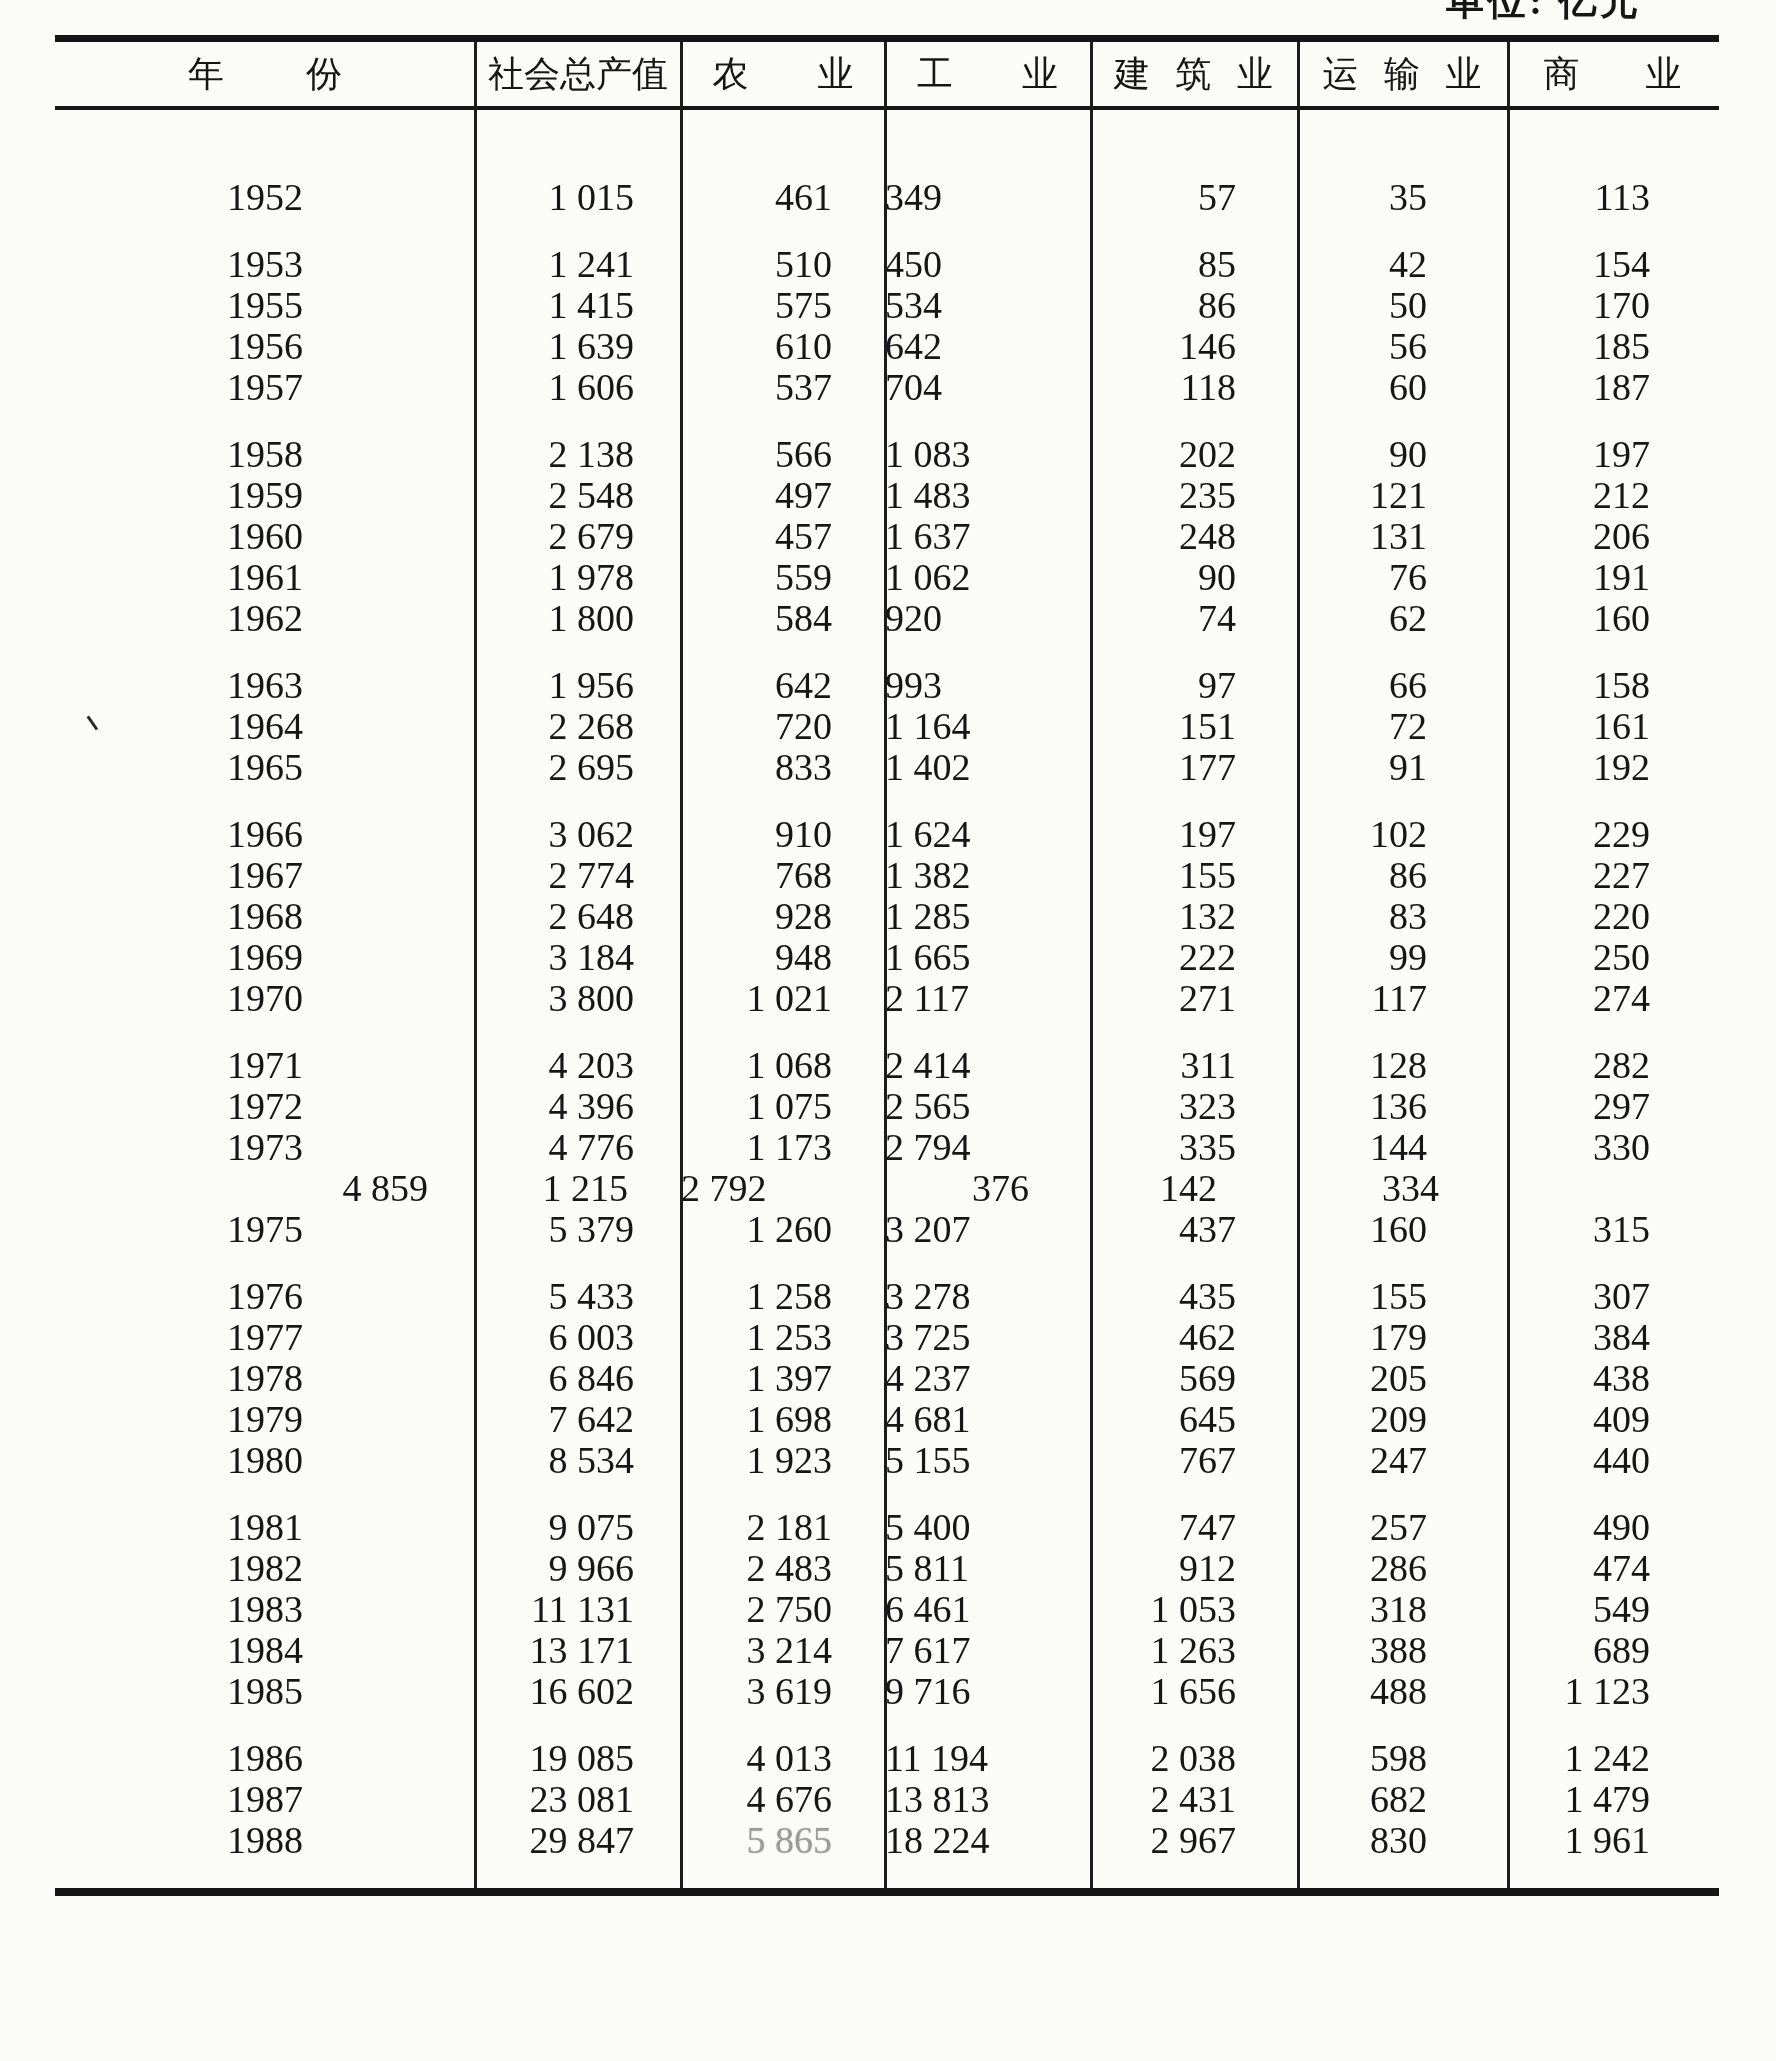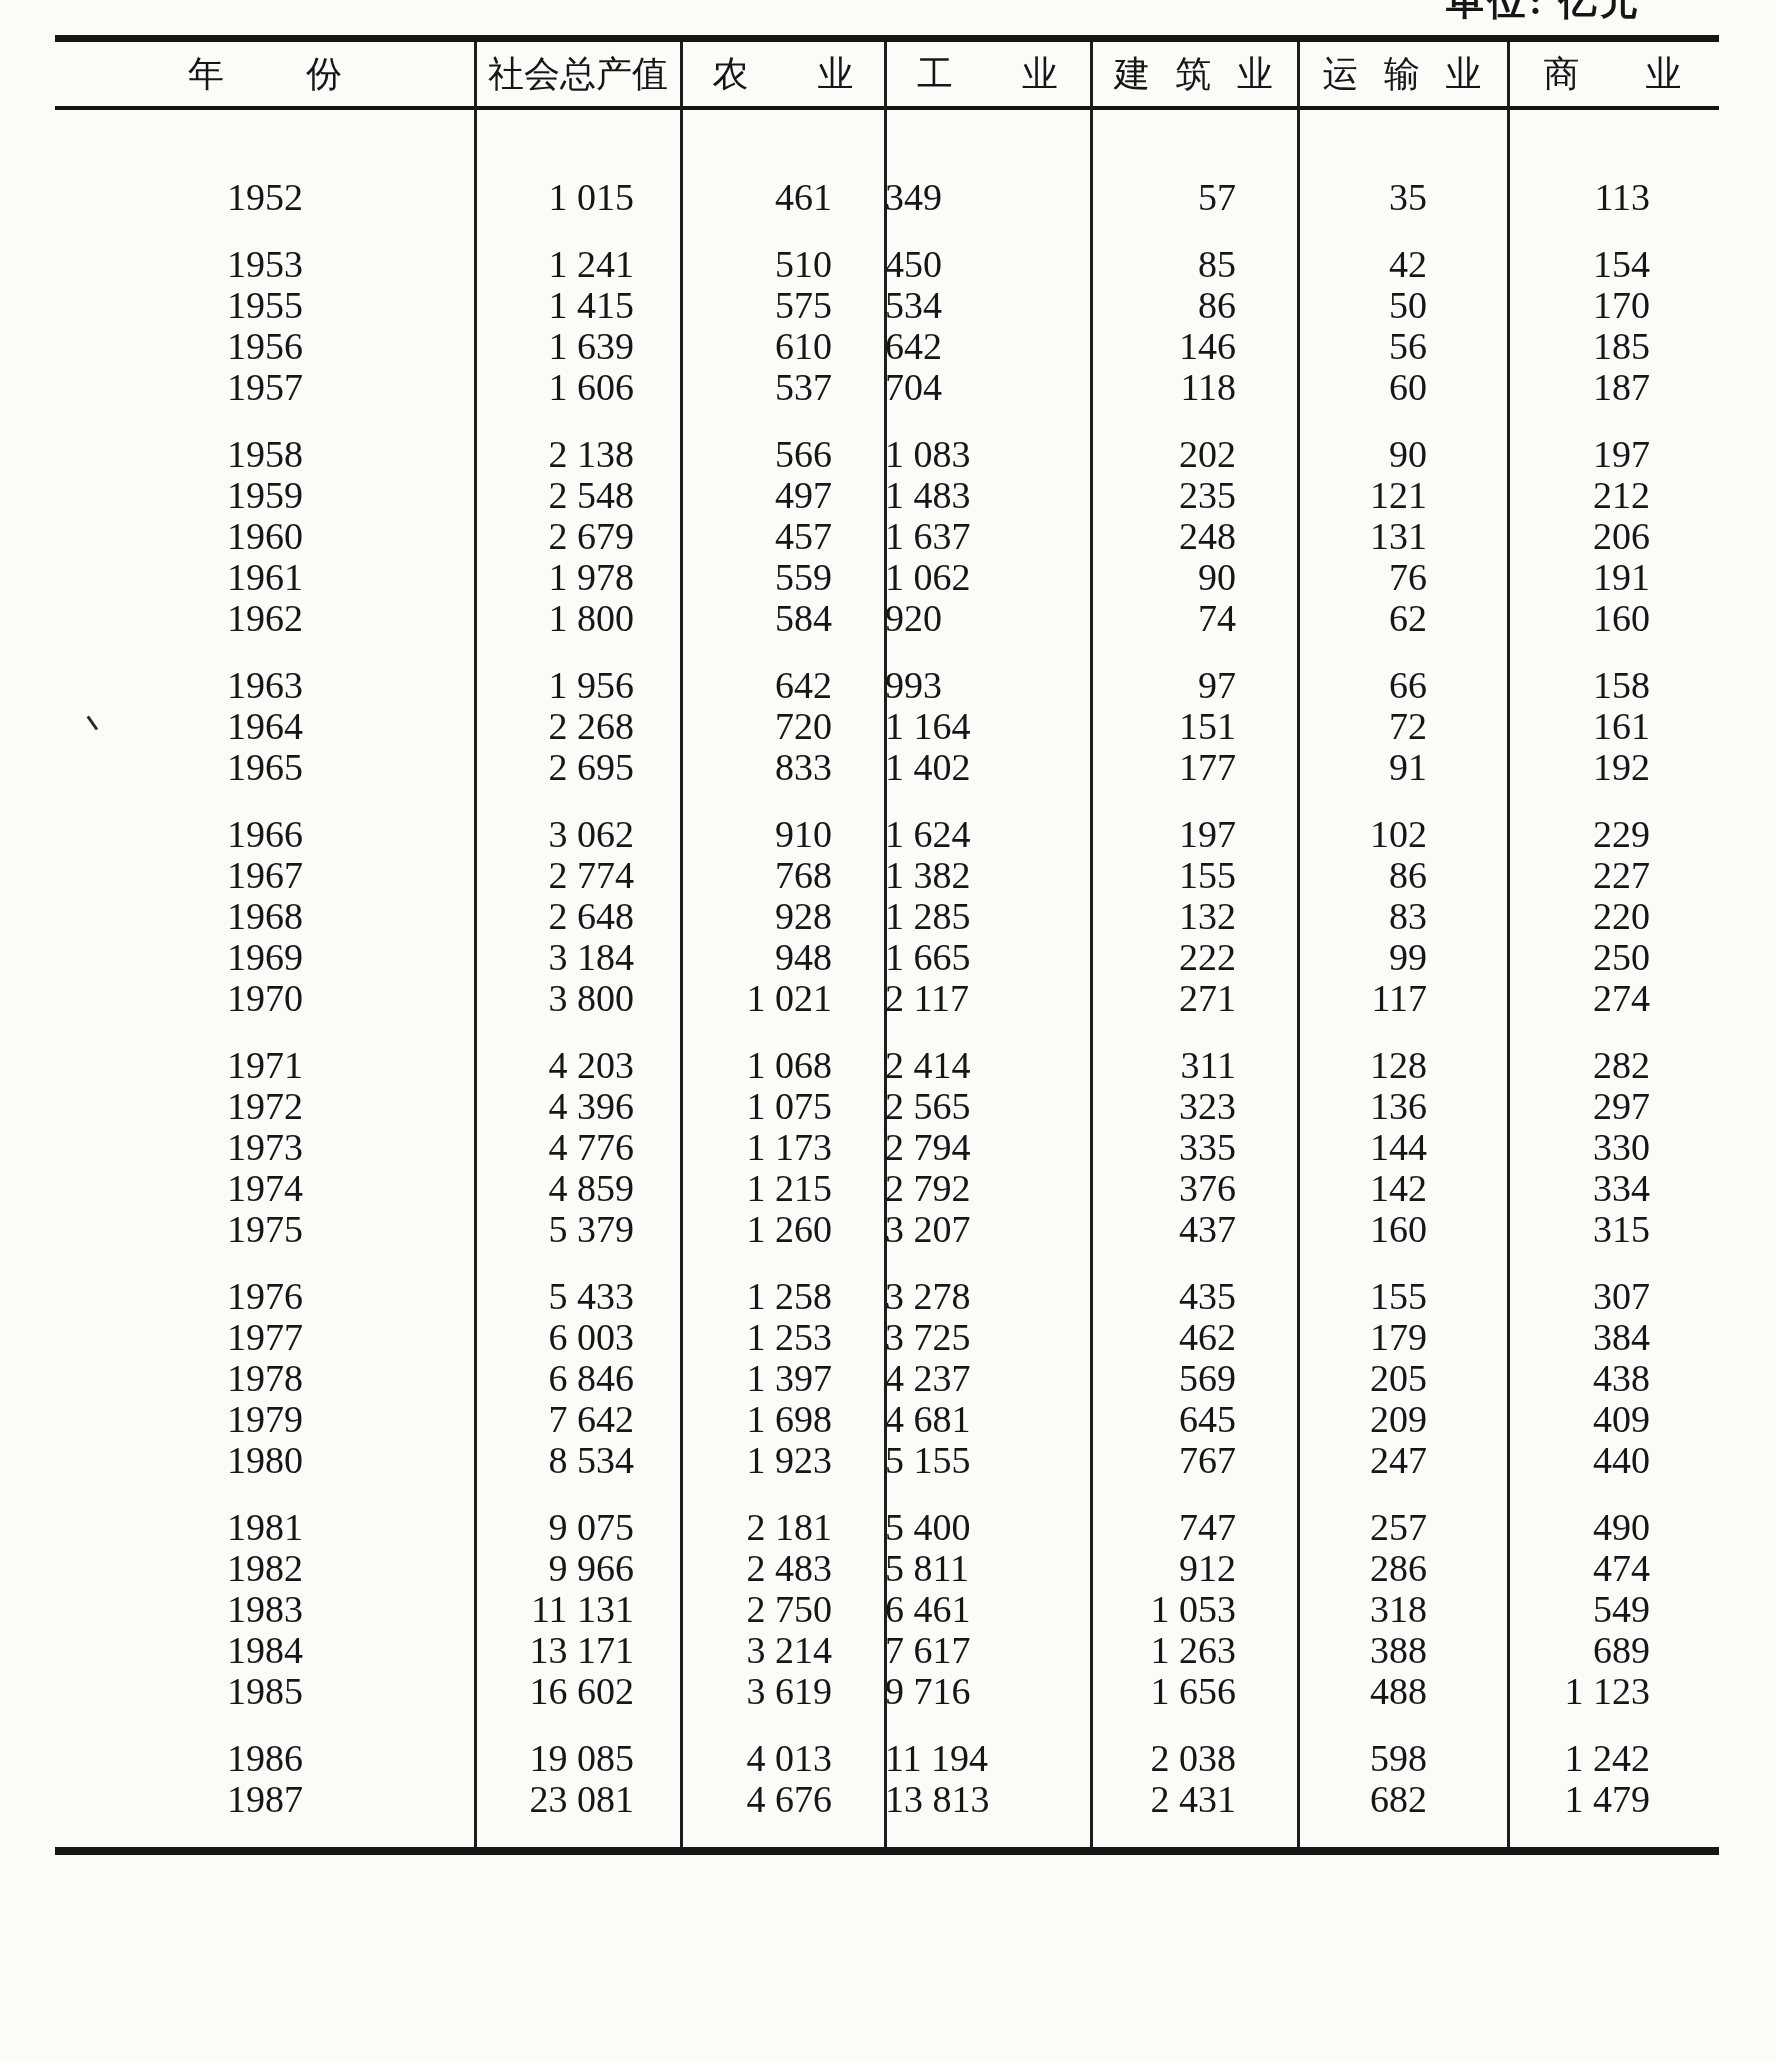--- a/index.html
+++ b/index.html
@@ -298,21 +298,20 @@
         <div class="grid-row row">
           <div class="cell c0">1973</div>
           <div class="cell c1">4 776</div>
           <div class="cell c2">1 173</div>
           <div class="cell c3">2 794</div>
           <div class="cell c4">335</div>
           <div class="cell c5">144</div>
           <div class="cell c6">330</div>
         </div>
         <div class="grid-row row">
-          <div class="cell c0">1974</div>
           <div class="cell c1">4 859</div>
           <div class="cell c2">1 215</div>
           <div class="cell c3">2 792</div>
           <div class="cell c4">376</div>
           <div class="cell c5">142</div>
           <div class="cell c6">334</div>
         </div>
         <div class="grid-row row">
           <div class="cell c0">1975</div>
           <div class="cell c1">5 379</div>
@@ -423,19 +422,28 @@
         </div>
         <div class="grid-row row">
           <div class="cell c0">1987</div>
           <div class="cell c1">23 081</div>
           <div class="cell c2">4 676</div>
           <div class="cell c3">13 813</div>
           <div class="cell c4">2 431</div>
           <div class="cell c5">682</div>
           <div class="cell c6">1 479</div>
         </div>
+        <div class="grid-row row">
+          <div class="cell c0">1988</div>
+          <div class="cell c1">29 847</div>
+          <div class="cell c2 faded">5 865</div>
+          <div class="cell c3">18 224</div>
+          <div class="cell c4">2 967</div>
+          <div class="cell c5">830</div>
+          <div class="cell c6">1 961</div>
+        </div>
       </div>
   </div>
 
   <div class="stray-mark"></div>
 
 </div>
 
 
 </body></html>

